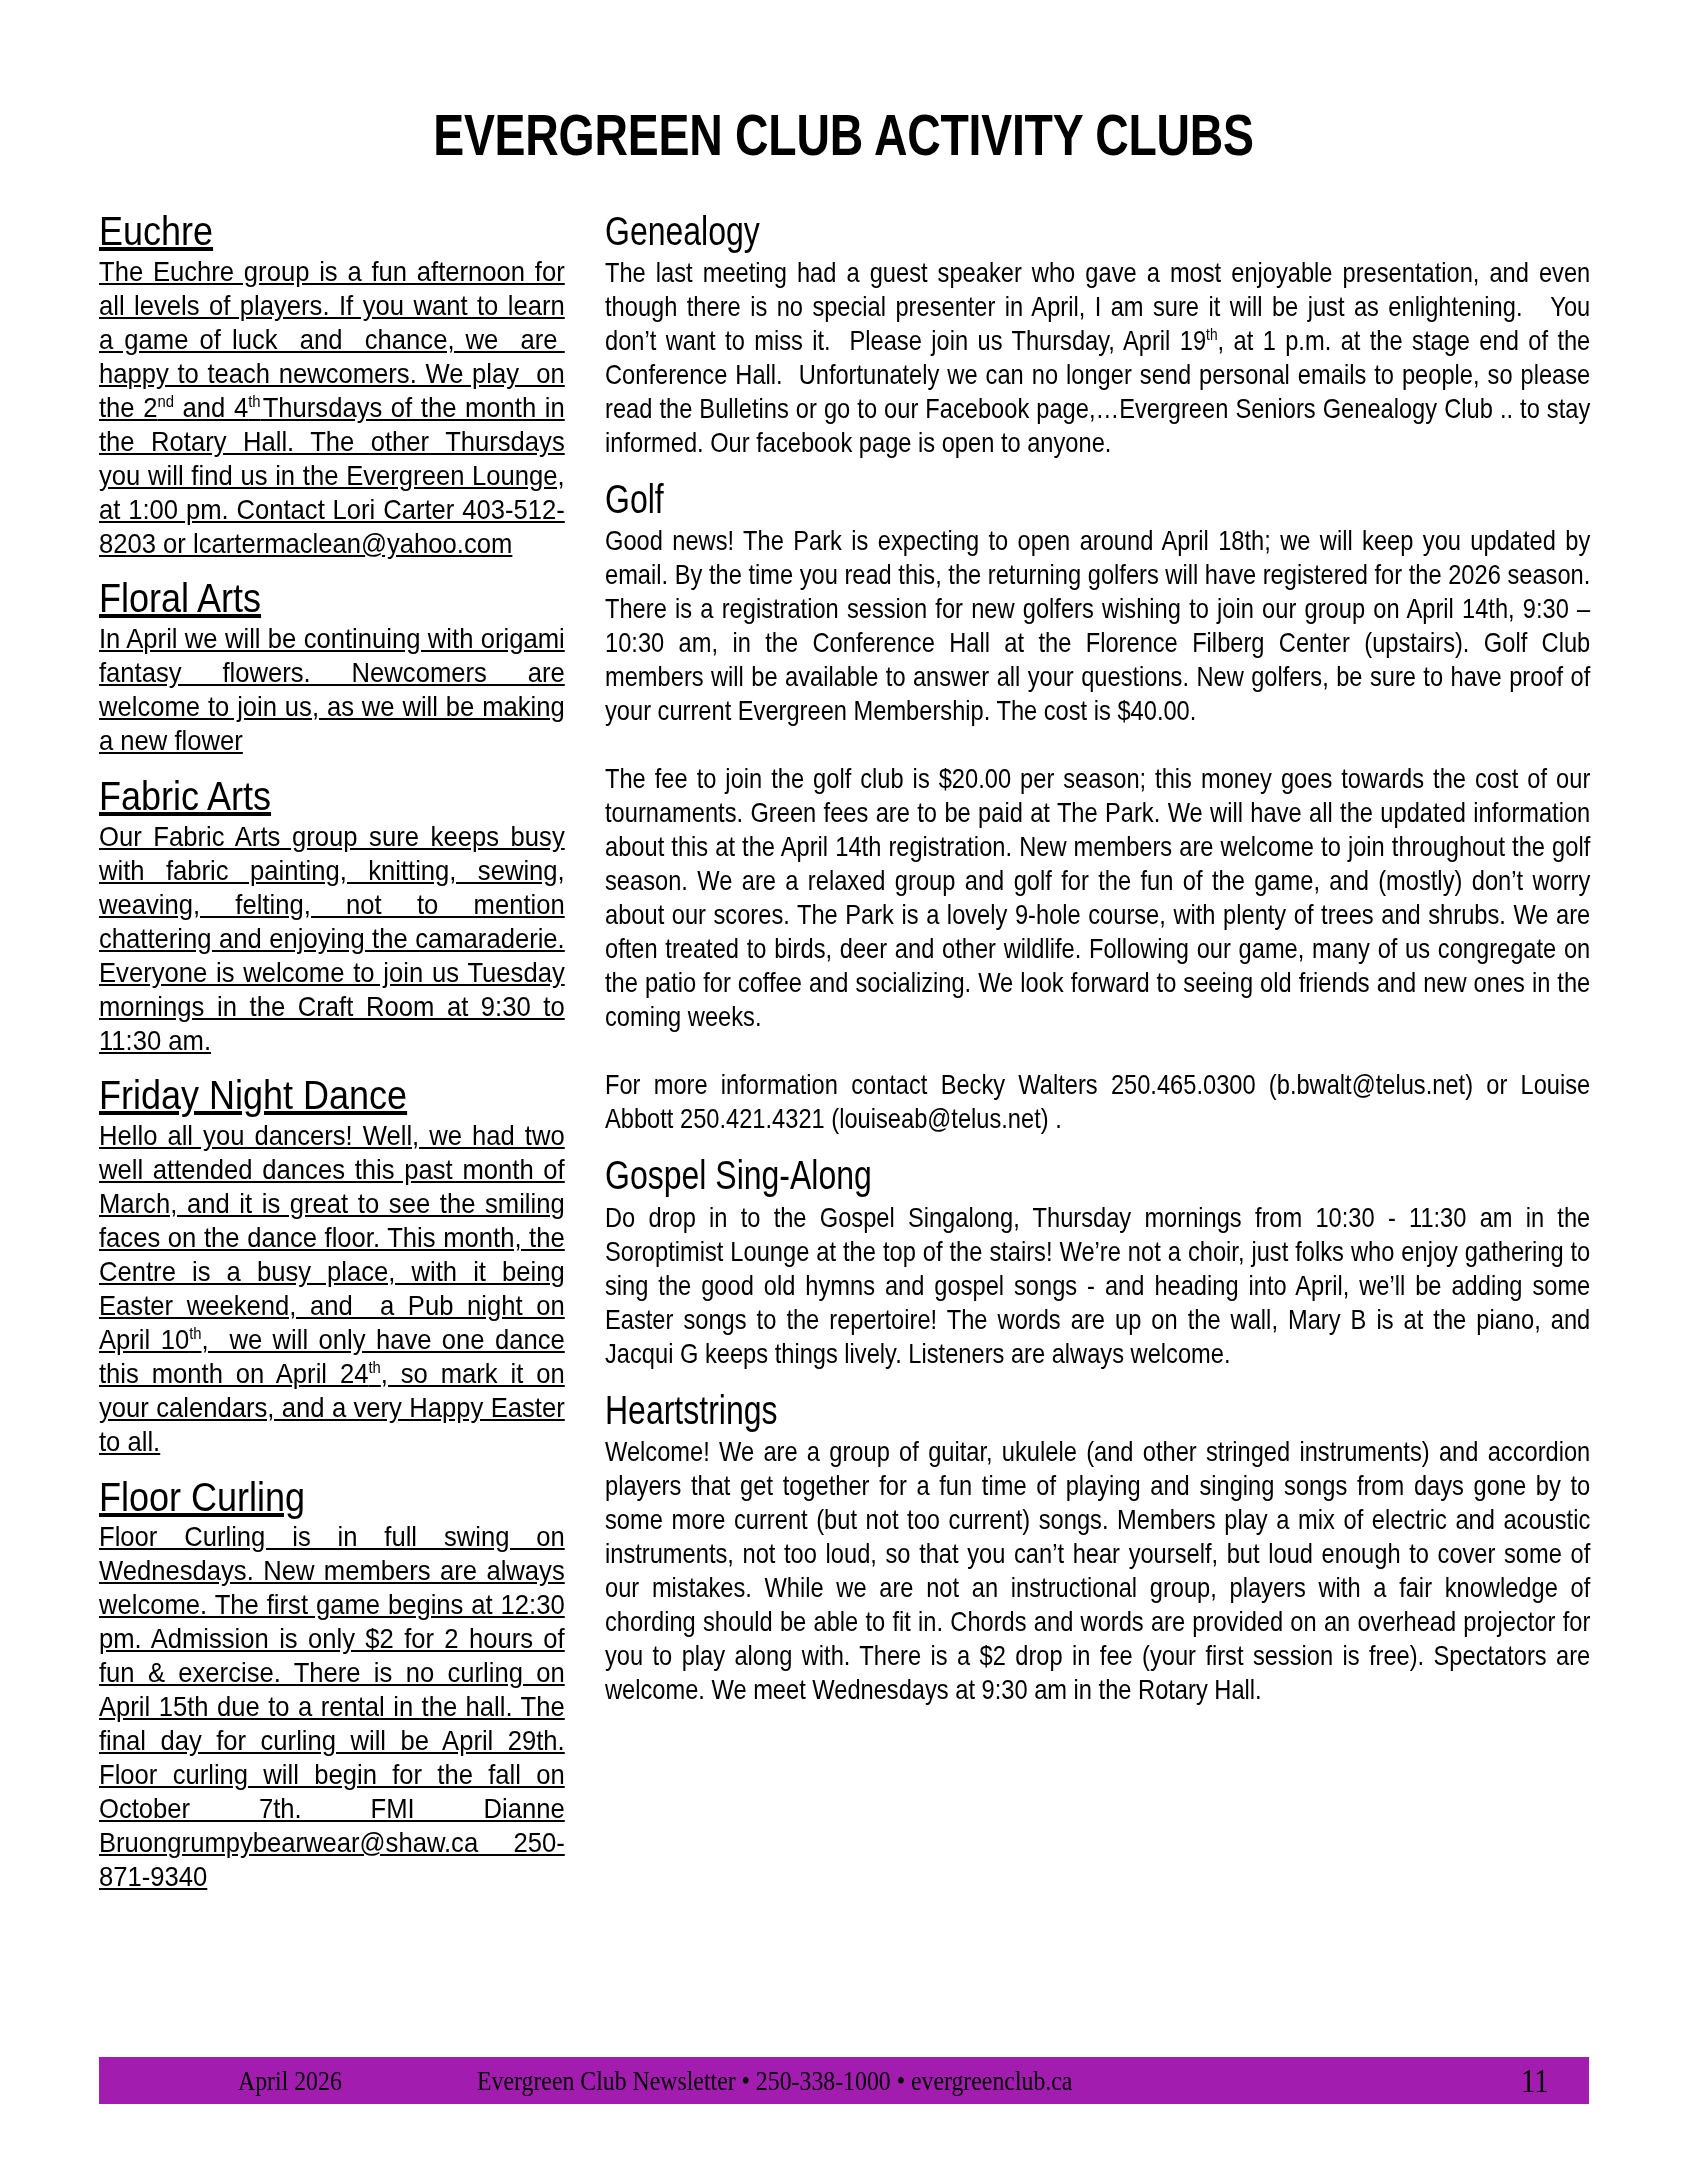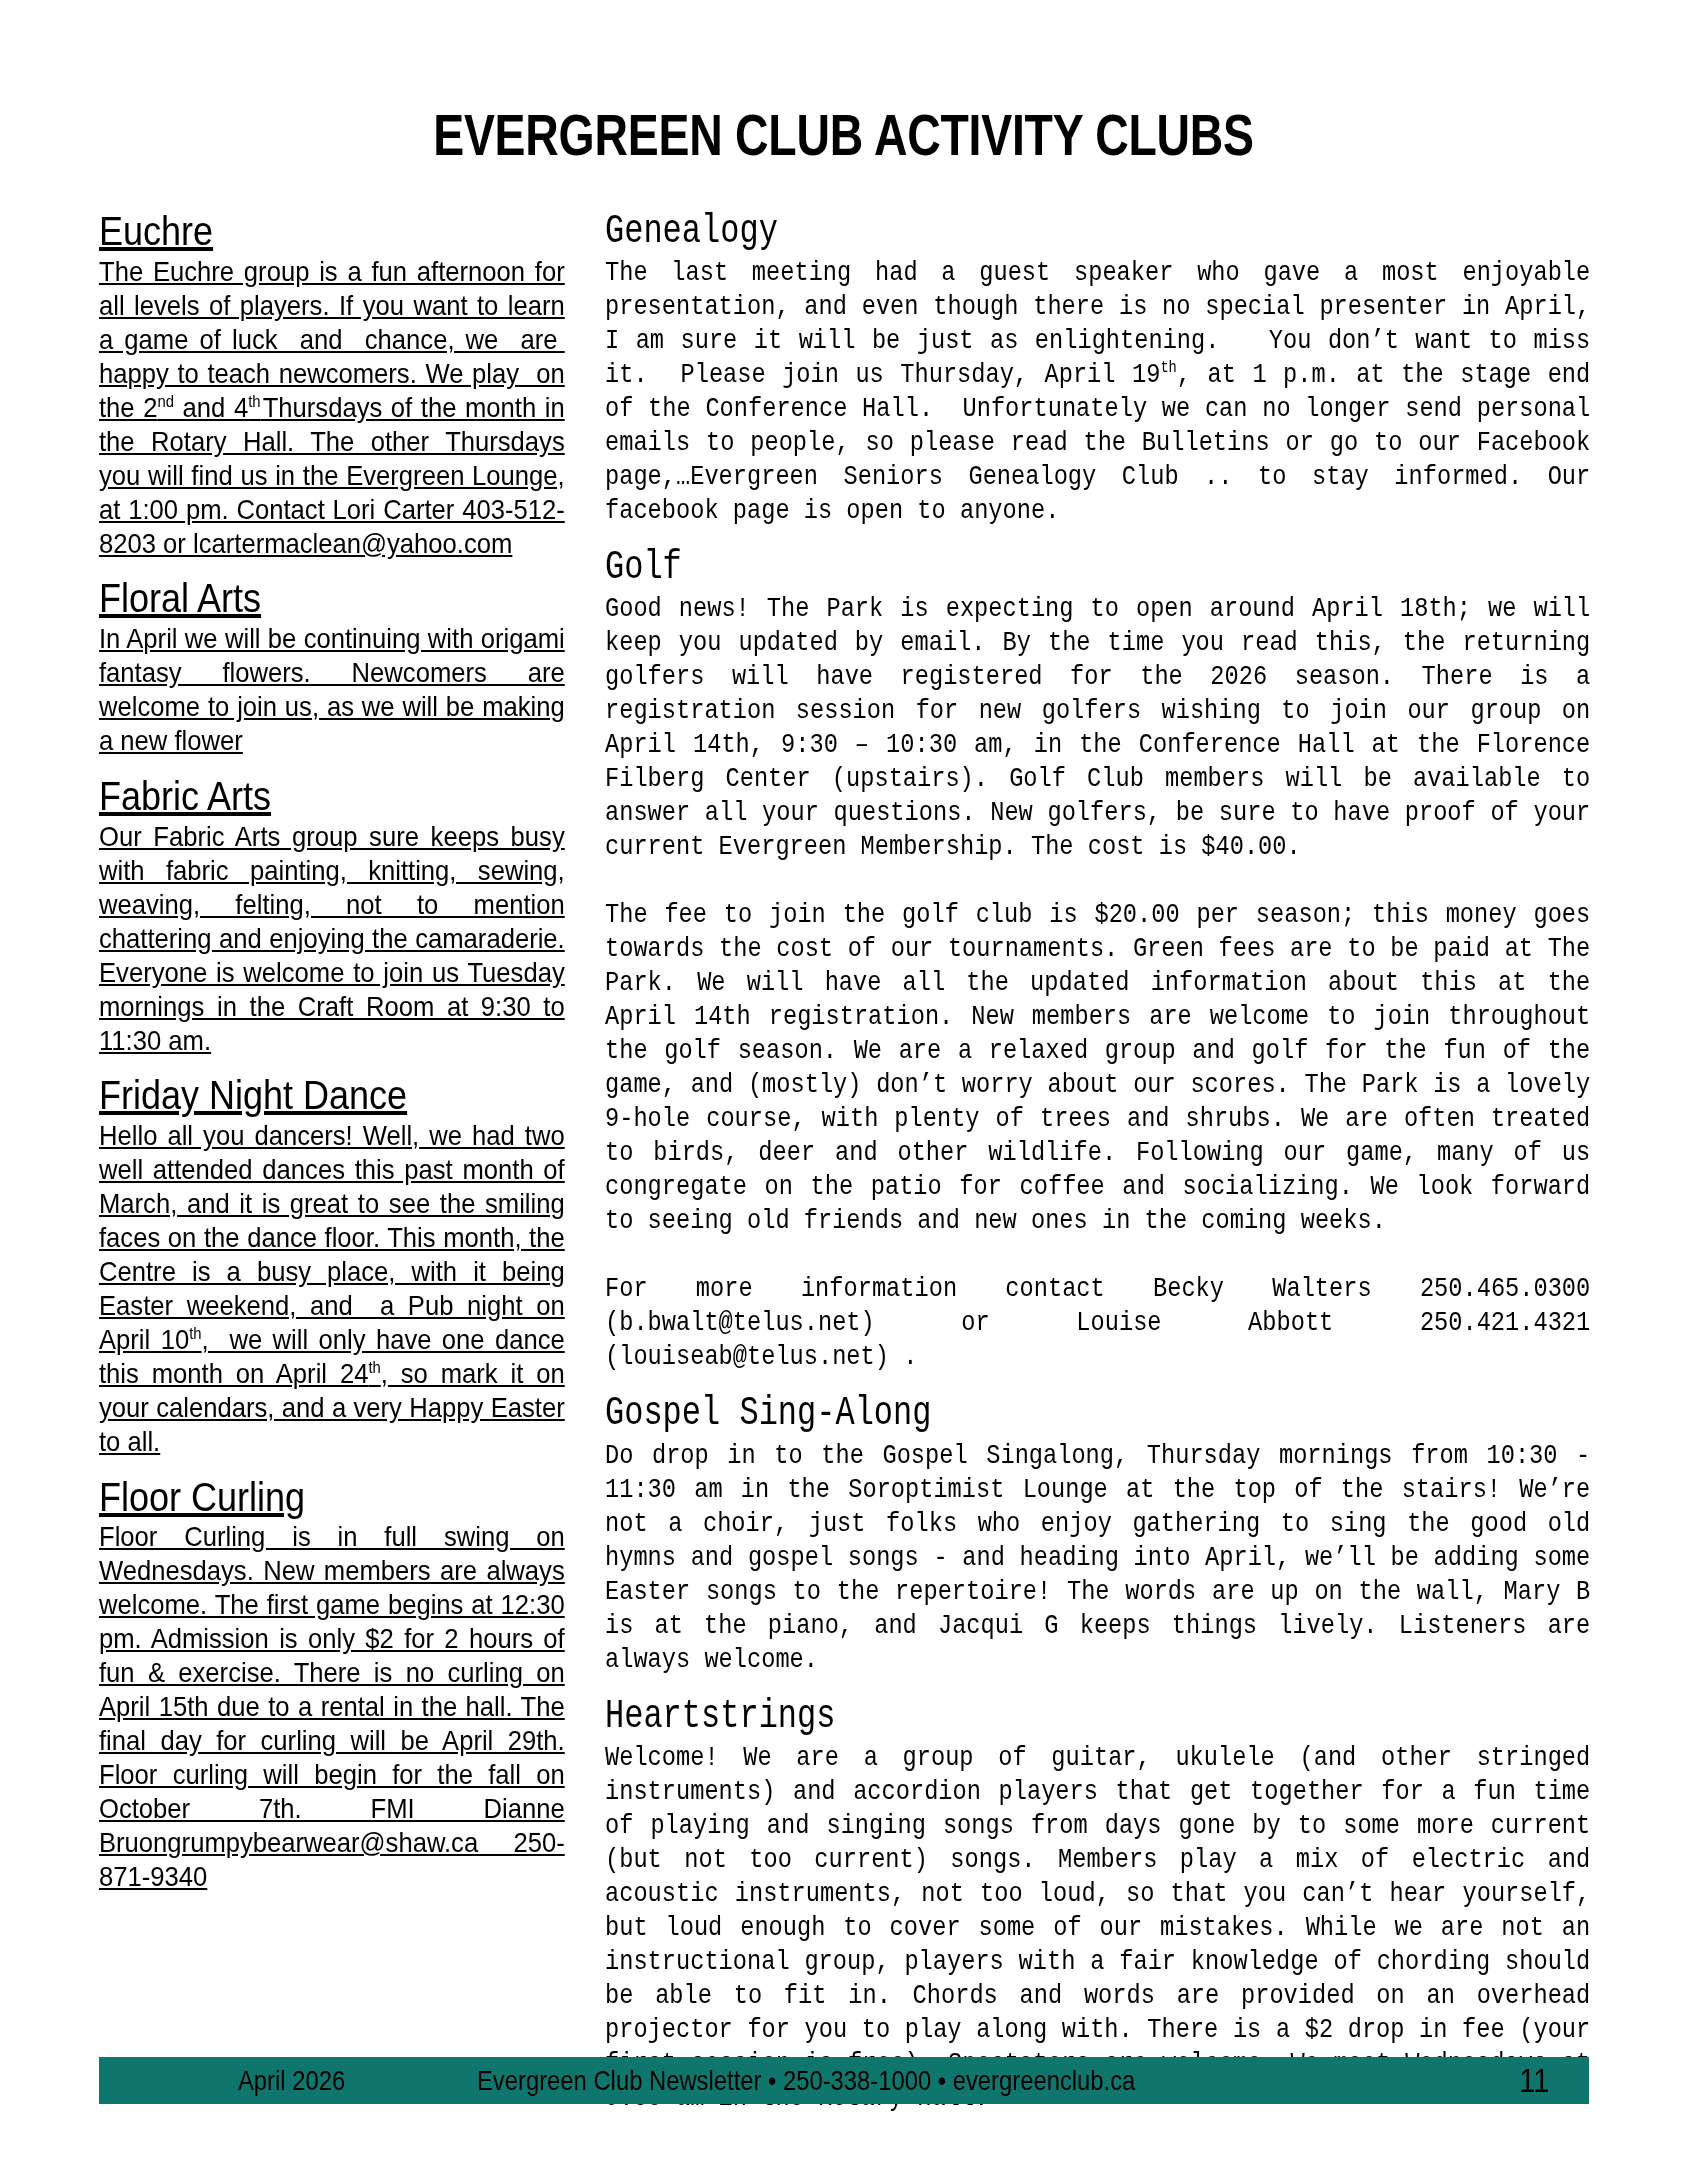--- a/index.html
+++ b/index.html
@@ -46,21 +46,20 @@
     top: 194px;
   }
   .col-left {
     left: 99px;
     width: 466px;
     text-decoration: underline;
   }
   .col-right {
     left: 605px;
     width: 985px;
-    font-family: Liberation Mono, monospace;
   }
 
   h2.sec {
     margin: 0;
     font-weight: 400;
     color: #000;
     line-height: 1.03;
     transform-origin: 0 50%;
     white-space: nowrap;
   }
@@ -192,21 +191,21 @@
     <p class="body gap">For more information contact Becky Walters 250.465.0300 (b.bwalt@telus.net) or Louise Abbott 250.421.4321 (louiseab@telus.net) .</p>
 
     <h2 class="sec tight">Gospel Sing-Along</h2>
     <p class="body">Do drop in to the Gospel Singalong, Thursday mornings from 10:30 - 11:30 am in the Soroptimist Lounge at the top of the stairs! We’re not a choir, just folks who enjoy gathering to sing the good old hymns and gospel songs - and heading into April, we’ll be adding some Easter songs to the repertoire! The words are up on the wall, Mary B is at the piano, and Jacqui G keeps things lively. Listeners are always welcome.</p>
 
     <h2 class="sec tight">Heartstrings</h2>
     <p class="body">Welcome! We are a group of guitar, ukulele (and other stringed instruments) and accordion players that get together for a fun time of playing and singing songs from days gone by to some more current (but not too current) songs. Members play a mix of electric and acoustic instruments, not too loud, so that you can’t hear yourself, but loud enough to cover some of our mistakes.  While we are not an instructional group, players with a fair knowledge of chording should be able to fit in. Chords and words are provided on an overhead projector for you to play along with. There is a $2 drop in fee (your first session is free).   Spectators are welcome. We meet Wednesdays at 9:30 am in the Rotary Hall.</p>
 
   </div>
 
-  <div class="footer-bar" style="background: #0f766e;">
+  <div class="footer-bar" style="background: #a21caf; font-family: Liberation Serif, serif;">
     <div class="footer-inner">
       <span class="footer-month">April 2026</span>
       <span class="footer-center">Evergreen Club Newsletter  •  250-338-1000  •  evergreenclub.ca</span>
       <span class="footer-page">11</span>
     </div>
   </div>
 
 </div>
 
 

